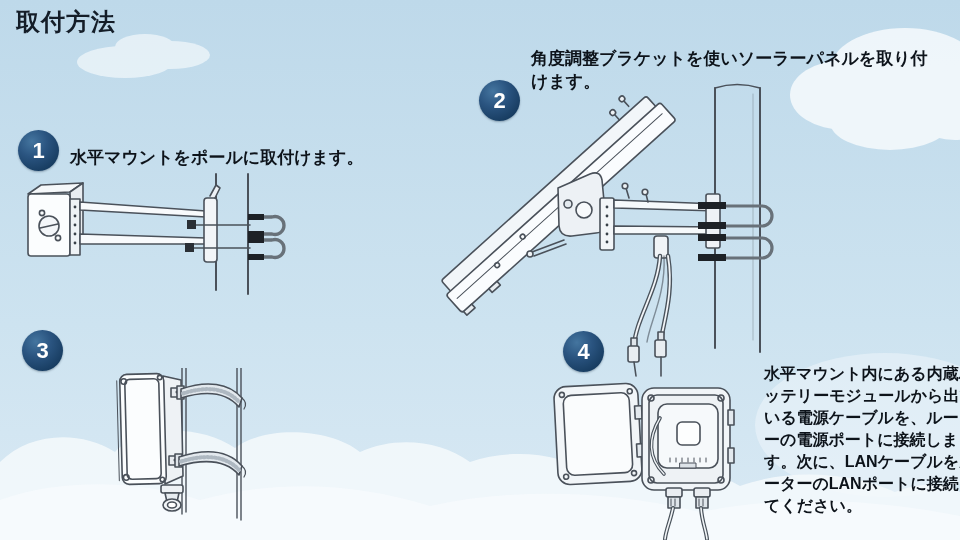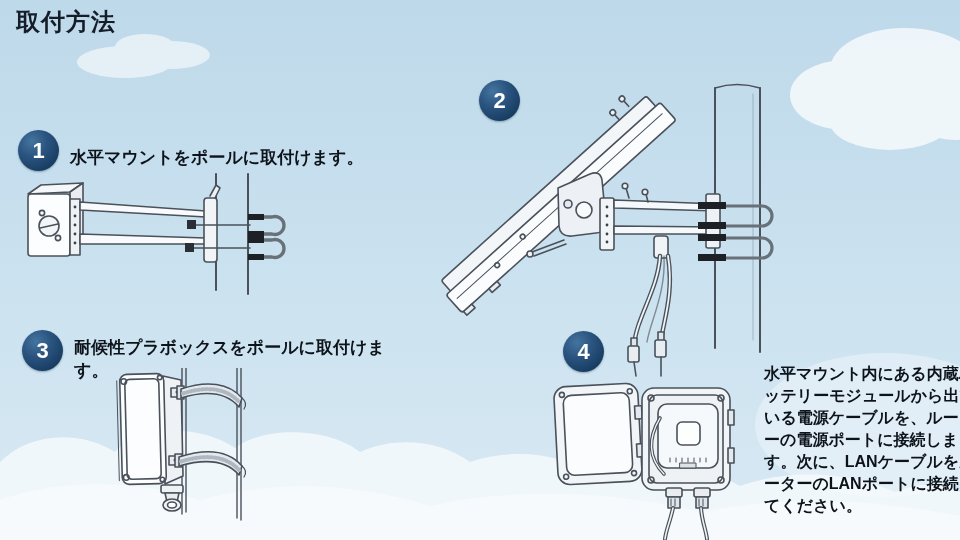--- a/index.html
+++ b/index.html
@@ -110,20 +110,21 @@
       <rect x="228" y="59" width="16" height="6" fill="#1d2126" stroke="none"></rect>
       <path d="M230,68 h22 a9,9 0 1 1 0,17 h-22" stroke="#687179" stroke-width="3.4"></path>
       <rect x="228" y="65" width="16" height="6" fill="#1d2126" stroke="none"></rect>
       <rect x="228" y="82" width="16" height="6" fill="#1d2126" stroke="none"></rect>
     </g>
   </svg>
 
   <div class="badge" style="left:479px;top:80px;">
     <span>2</span>
   </div>
+  <div class="step-text" style="left:531px;top:48px;width:404px;">角度調整ブラケットを使いソーラーパネルを取り付けます。</div>
 
   <svg class="illus" style="left:430px;top:80px;" width="350" height="460" viewBox="0 0 350 460">
     <g stroke="#4a515a" stroke-width="1.6" fill="none" stroke-linejoin="round" stroke-linecap="round">
 
       <path d="M285,8 Q307,1 330,8" stroke-width="1.4"></path>
       <path d="M285,8 V268" stroke-width="2"></path>
       <path d="M330,8 V272" stroke-width="2"></path>
       <path d="M323,14 V260" stroke-width="0.8" opacity="0.4"></path>
 
       <g transform="translate(16,215) rotate(-42)">
@@ -226,21 +227,20 @@
         <path d="M243,428 C240,442 236,450 235,459" stroke="#f2f5f8" stroke-width="1.6"></path>
         <path d="M271,428 C272,442 276,450 277,459" stroke="#49525b" stroke-width="4"></path>
         <path d="M271,428 C272,442 276,450 277,459" stroke="#f2f5f8" stroke-width="1.6"></path>
       </g>
     </g>
   </svg>
 
   <div class="badge" style="left:22px;top:330px;">
     <span>3</span>
   </div>
-  <div class="step-text" style="left:74px;top:337px;width:340px;">耐候性プラボックスをポールに取付けます。</div>
 
   <svg class="illus" style="left:115px;top:368px;" width="180" height="172" viewBox="0 0 180 172">
     <g stroke="#4a515a" stroke-width="1.6" fill="none" stroke-linejoin="round" stroke-linecap="round">
 
       <path d="M67,0 V146 M71,0 V144" stroke-width="1.4"></path>
       <path d="M122,0 V150 M126,0 V152" stroke-width="1.4"></path>
 
       <polygon points="48,8 66,12 68,108 50,116" fill="#eef2f5"></polygon>
 
       <g transform="rotate(-1.5 28 61)">

